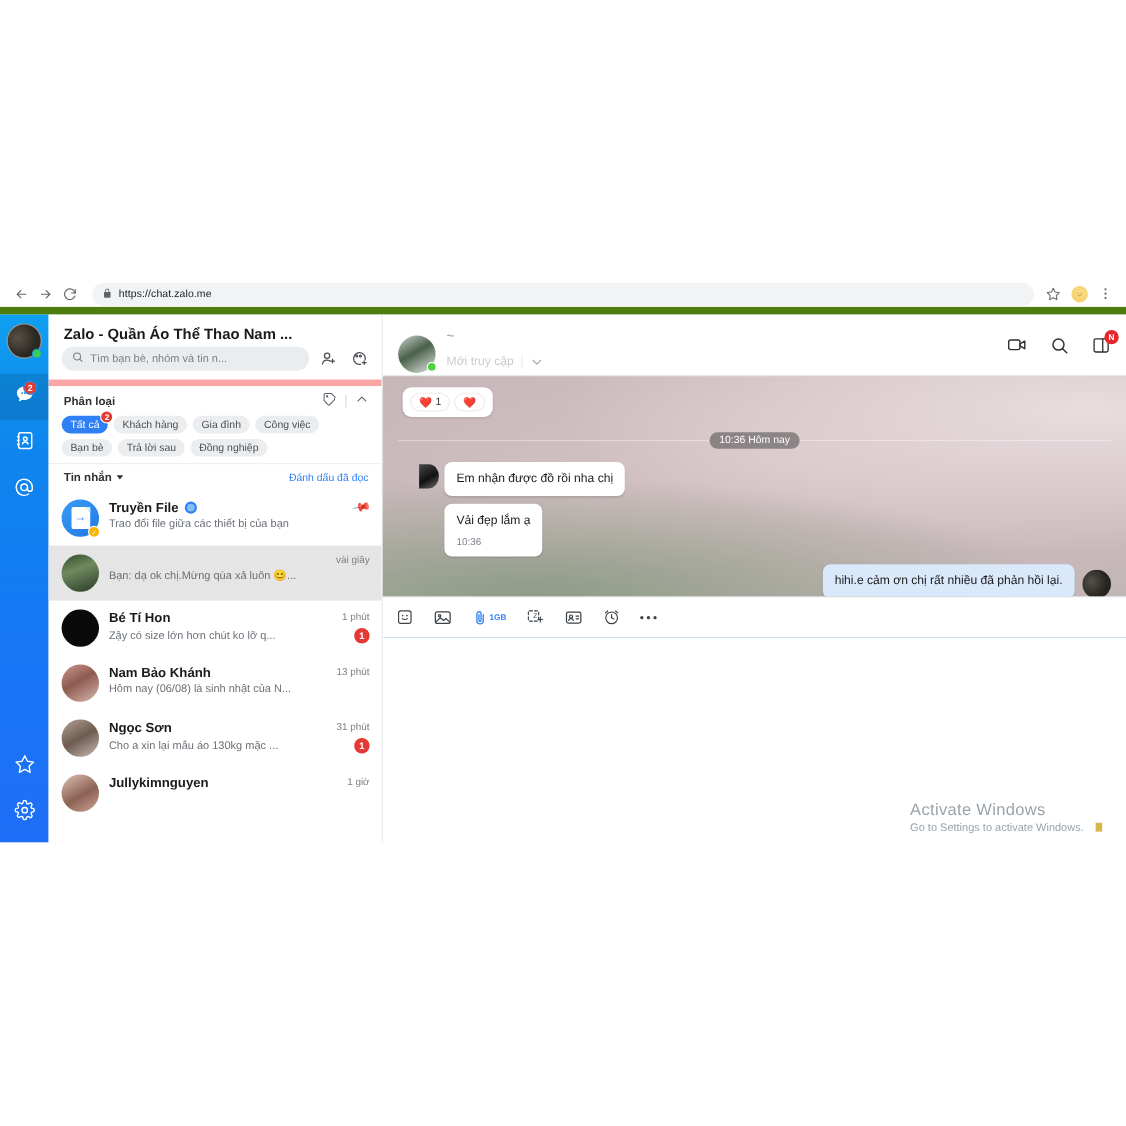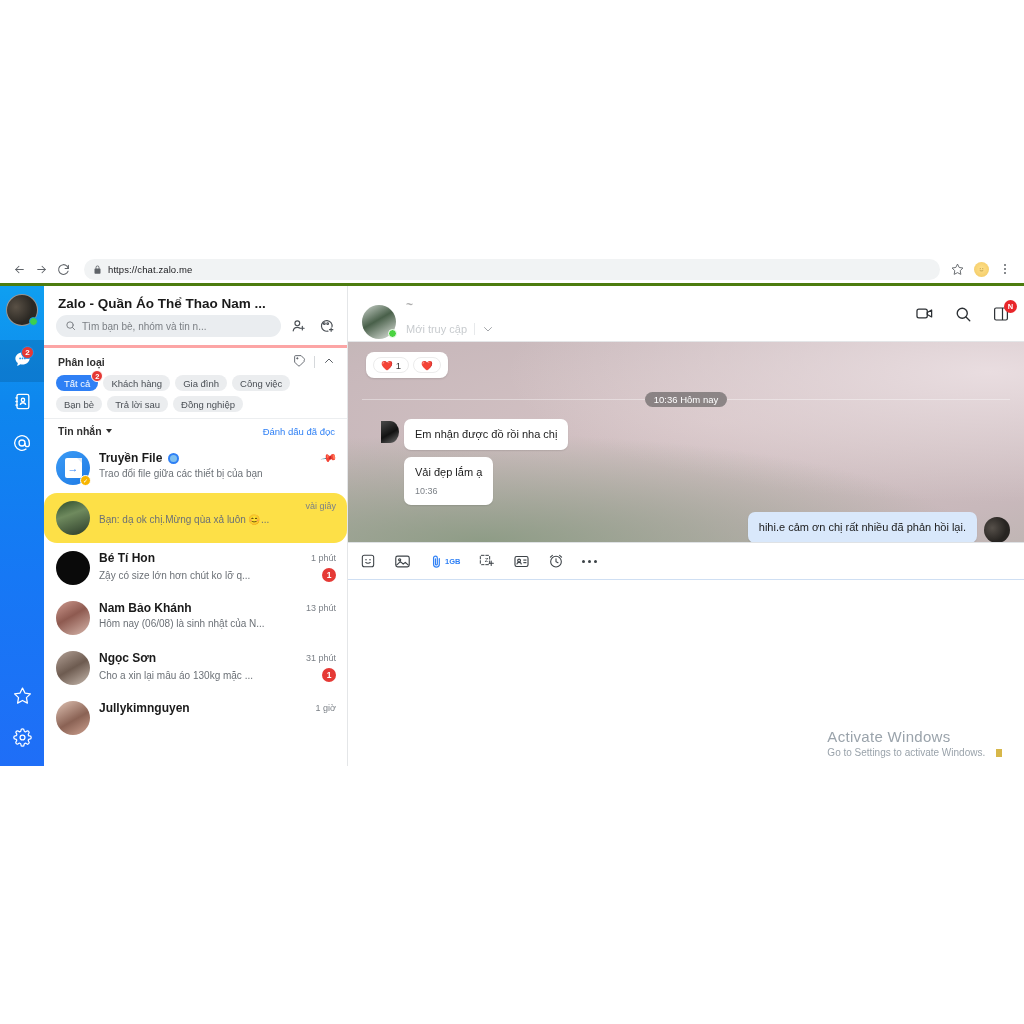--- a/index.html
+++ b/index.html
@@ -17,21 +17,21 @@
     overflow: hidden;
   }
 
   
   .browser-bar {
     height: 31px;
     background: #ffffff;
     display: flex;
     align-items: center;
     padding: 0 8px;
-    border-bottom: 3px solid #4d7c0f;
+    border-bottom: 7px solid #4d7c0f;
   }
   .nav-btn {
     width: 22px; height: 22px;
     display: flex; align-items: center; justify-content: center;
     color: #5f6368;
     font-size: 14px;
     flex: none;
   }
   .nav-btn svg { display: block; }
   .omnibox {
@@ -146,21 +146,21 @@
   }
   .sb-search .ph {
     font-size: 10px; color: #7b7f84;
     white-space: nowrap; overflow: hidden;
   }
   .sb-icobtn { width: 20px; height: 20px; display:flex; align-items:center; justify-content:center; color:#4a4f55; flex:none; }
 
   .cat-head {
     display: flex; align-items: center; justify-content: space-between;
     padding: 5px 12px 4px 14px;
-    border-top: 3px solid #fca5a5;
+    border-top: 6px solid #fca5a5;
     gap: 15px;
   }
   .cat-head .lbl { font-size: 10.5px; font-weight: bold; color: #303030; }
   .cat-head .acts { display:flex; align-items:center; gap:8px; color:#5a5f66; }
   .vdiv { width:1px; height:12px; background:#d5d8db; }
 
   .chips { padding: 0 22px 6px 12px; display: flex; flex-wrap: wrap; gap: 5px; }
   .chip {
     font-size: 9.5px;
     color: #4a4f55;
@@ -191,21 +191,21 @@
   .caret-down { width:0;height:0;border-left:3.5px solid transparent;border-right:3.5px solid transparent;border-top:4px solid #303030; }
 
   .convlist { flex: 1; overflow: hidden; }
   .conv {
     display: flex;
     gap: 9px;
     padding: 8px 11px 8px 12px;
     align-items: flex-start;
     position: relative;
   }
-  .conv.sel { background: #fde047; border-radius: 13px; }
+  .conv.sel { background: #e5e5e5; }
   .conv-av {
     width: 34px; height: 34px; border-radius: 50%;
     flex: none; position: relative; overflow: hidden;
     background: #cfd4d8;
   }
   .conv-av.file {
     background: linear-gradient(140deg, #3b9bf5 0%, #1e7ae5 100%);
     display: flex; align-items: center; justify-content: center;
     overflow: visible;
   }

